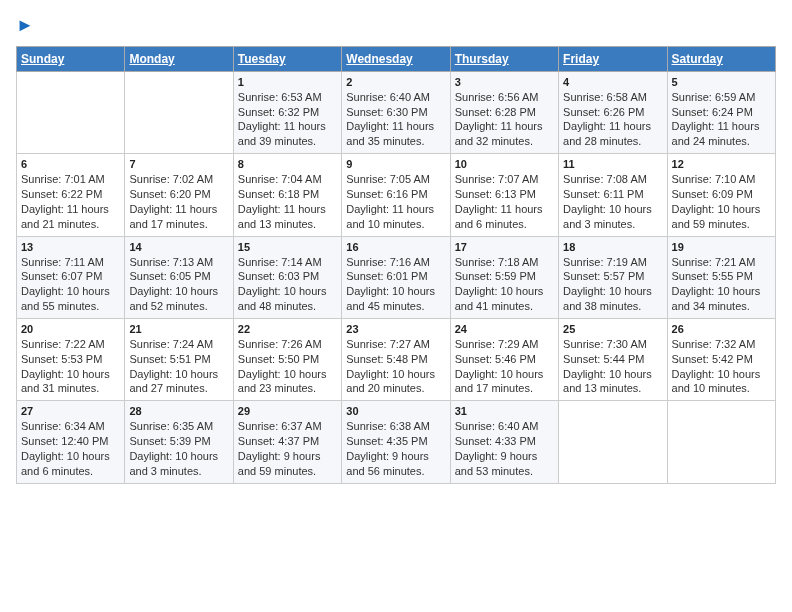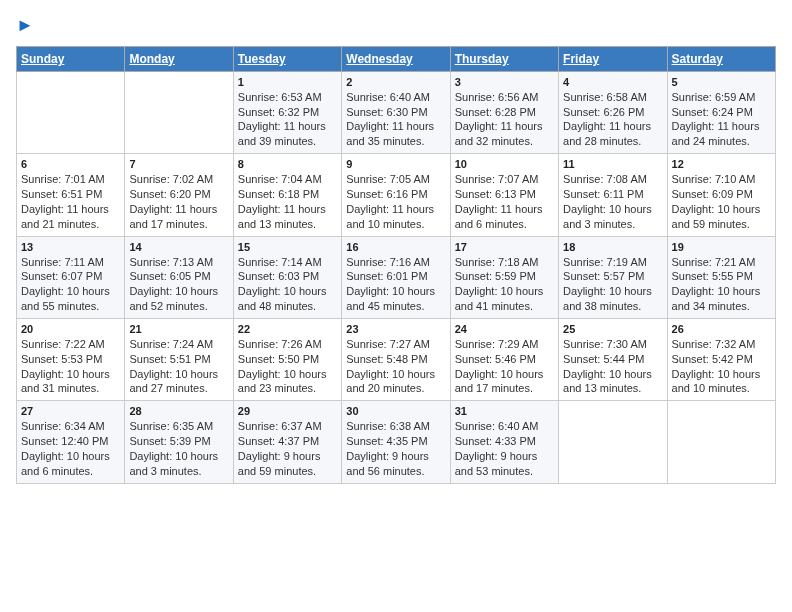--- a/index.html
+++ b/index.html
@@ -168,21 +168,21 @@
               <div>Sunset: 6:24 PM</div>
               <div>Daylight: 11 hours and 24 minutes.</div>
             </div>
           </td>
         </tr>
         <tr>
           <td>
             <span class="day-num">6</span>
             <div class="cell-info">
               <div>Sunrise: 7:01 AM</div>
-              <div>Sunset: 6:51 PM</div>
+              <div>Sunset: 6:22 PM</div>
               <div>Daylight: 11 hours and 21 minutes.</div>
             </div>
           </td>
           <td>
             <span class="day-num">7</span>
             <div class="cell-info">
               <div>Sunrise: 7:02 AM</div>
               <div>Sunset: 6:20 PM</div>
               <div>Daylight: 11 hours and 17 minutes.</div>
             </div>

